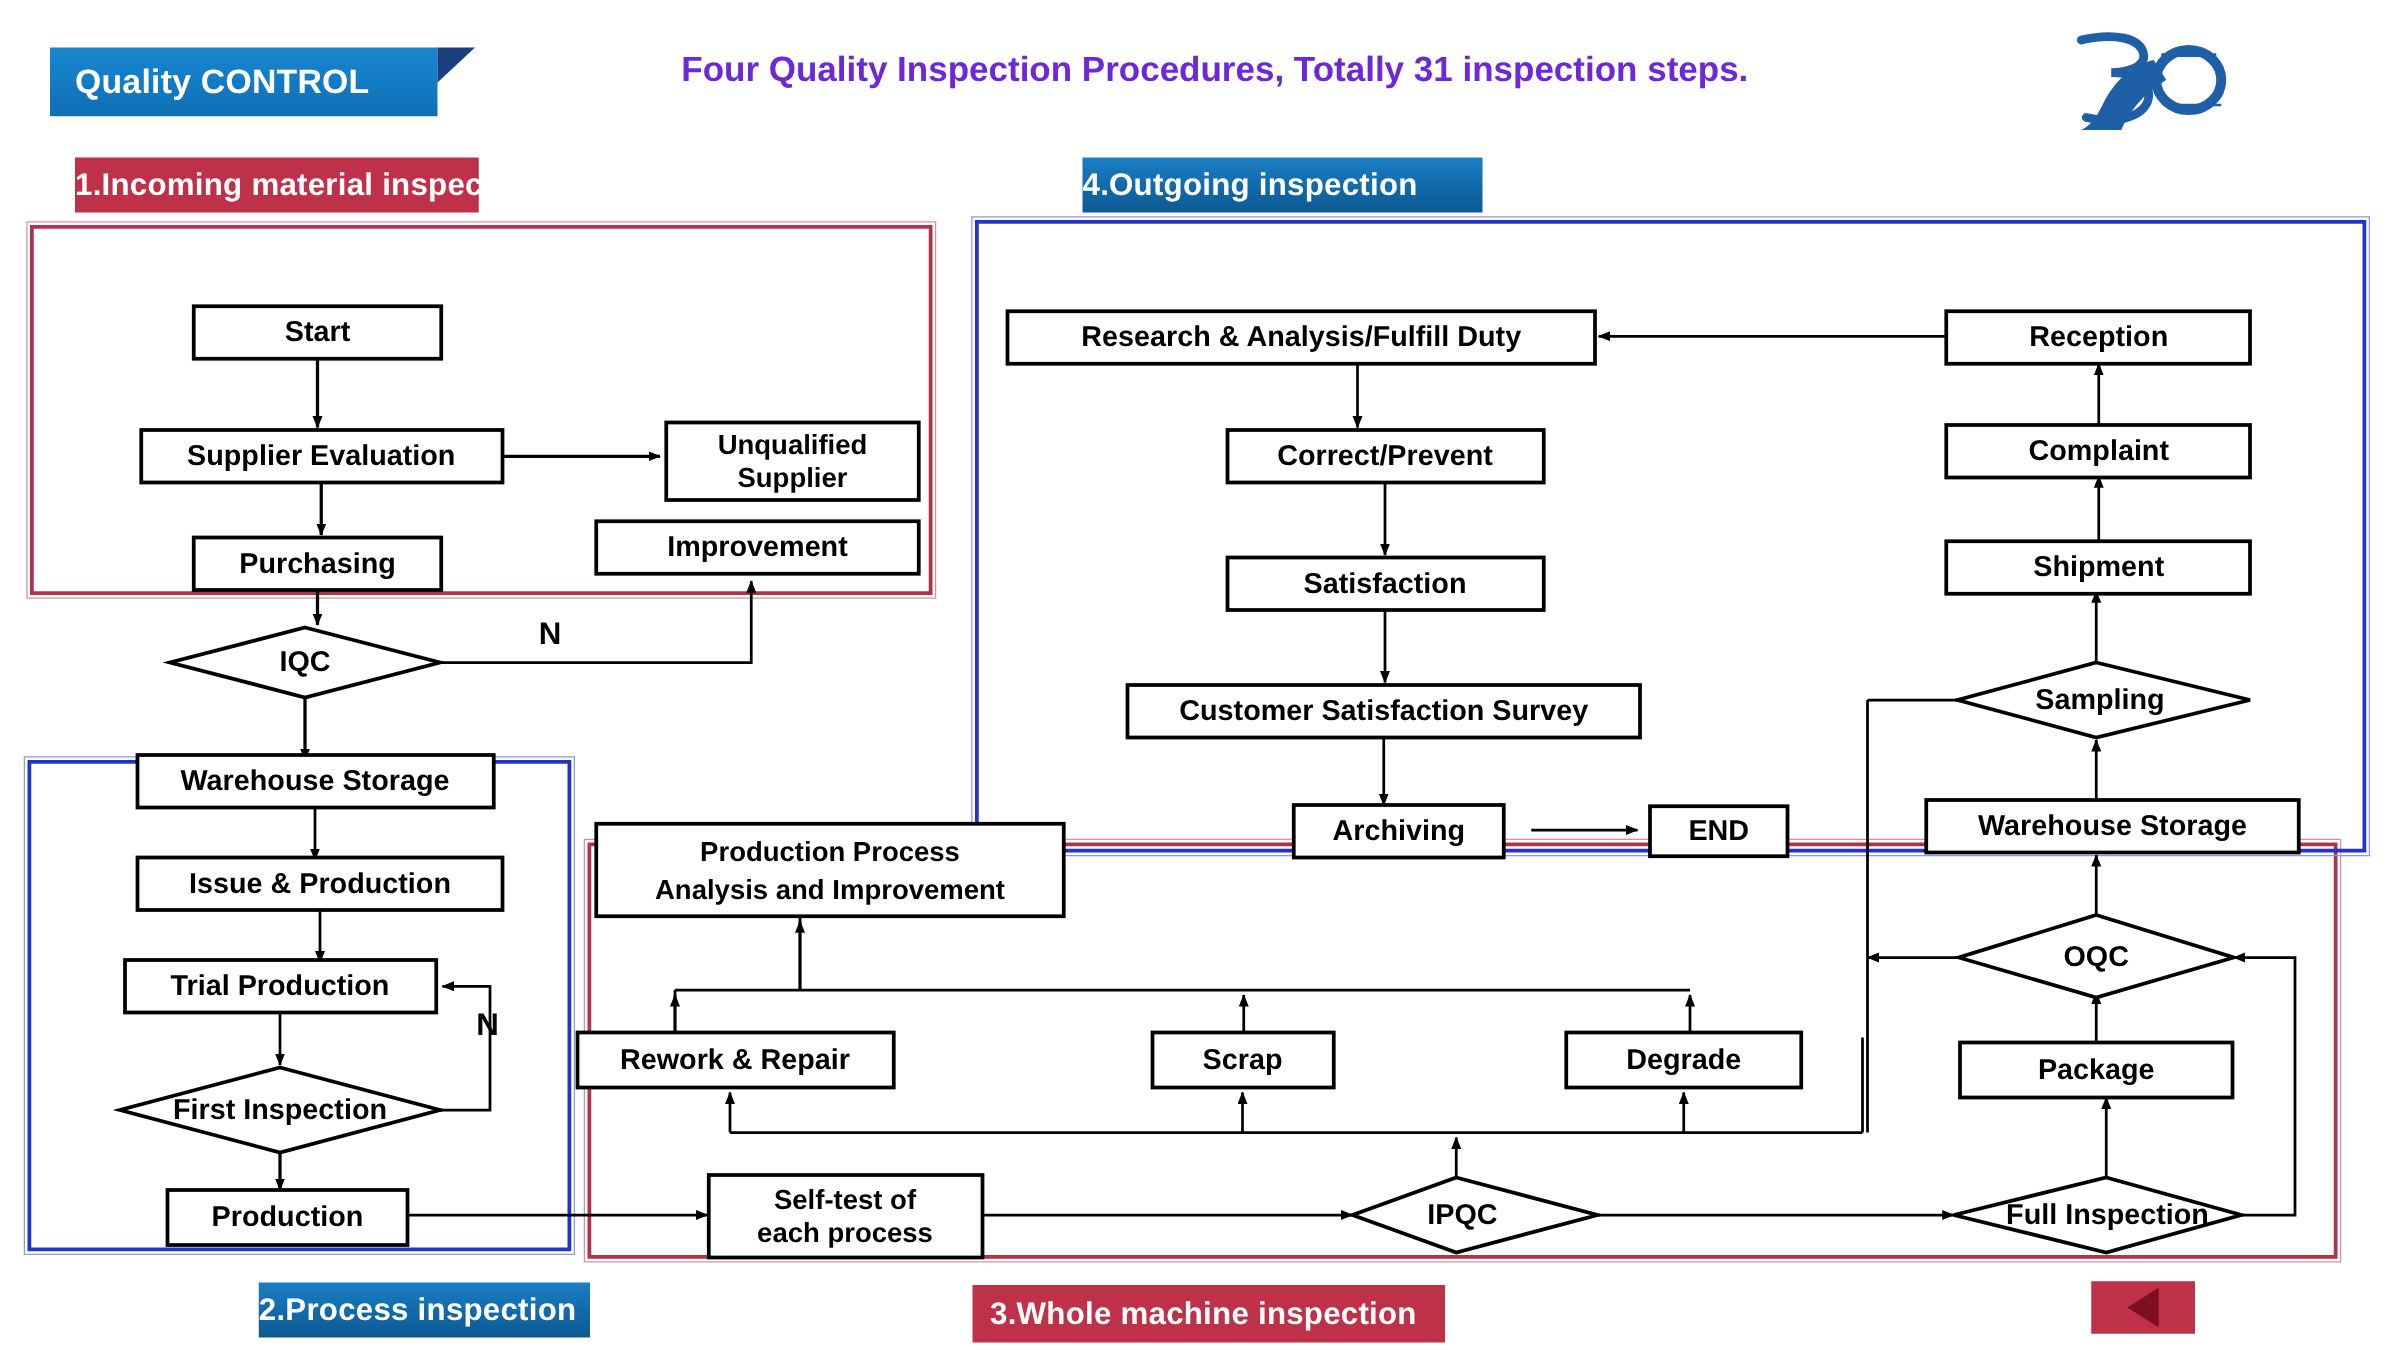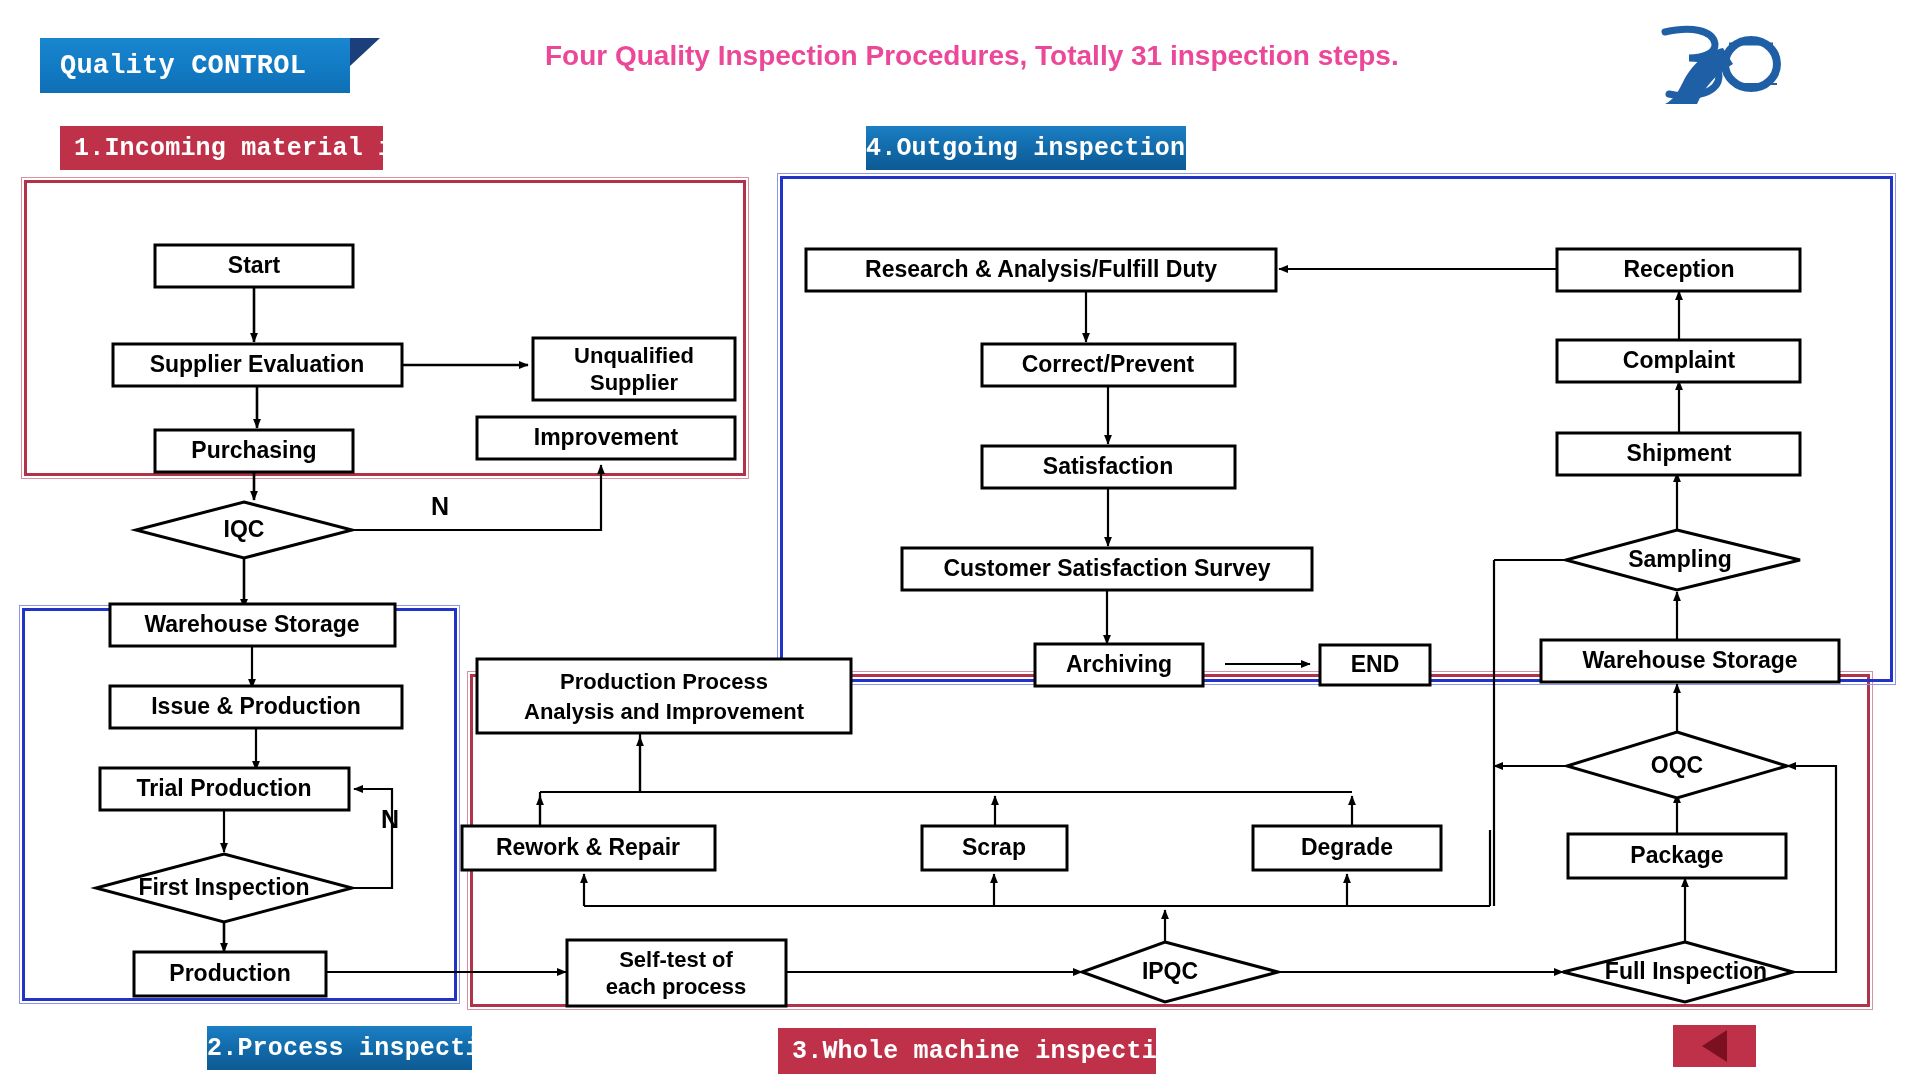--- a/index.html
+++ b/index.html
@@ -3,51 +3,51 @@
 <meta charset="utf-8">
 <style>
   html,body{margin:0;padding:0;background:#ffffff;}
   body{width:1920px;height:1080px;overflow:hidden;
        font-family:"Liberation Sans", sans-serif;color:#000;}
   #stage{position:relative;width:1920px;height:1080px;background:#fff;}
 
   
   .banner{position:absolute;display:flex;align-items:center;
           font-weight:bold;color:#fff;letter-spacing:.2px;
-          white-space:nowrap;font-family:Liberation Mono, monospace;}
+          white-space:nowrap;}
   .banner span{display:block;}
 
   .qc-banner{left:40px;top:38px;width:310px;height:55px;
              background:linear-gradient(180deg,#1986d0 0%,#1179c2 60%,#0f6fb4 100%);
              padding-left:20px;font-size:27px;box-sizing:border-box;}
   .qc-arrow{position:absolute;left:350px;top:38px;width:0;height:0;
             border-top:28px solid #1b3f7a;border-bottom:27px solid transparent;
             border-right:30px solid transparent;}
 
   .b-red{background:#bf3049;}
   .b-blue{background:linear-gradient(180deg,#1b7fc4 0%,#1169a8 55%,#0d5a93 100%);}
 
-  .sec1-banner{left:60px;top:126px;width:323px;height:44px;padding-left:14px;font-size:25px;box-sizing:border-box;}
+  .sec1-banner{left:60px;top:126px;width:323px;height:44px;font-size:25px;box-sizing:border-box;}
   .sec4-banner{left:866px;top:126px;width:320px;height:44px;padding-left:0;font-size:25px;box-sizing:border-box;}
   .sec2-banner{left:207px;top:1026px;width:265px;height:44px;font-size:25px;box-sizing:border-box;}
   .sec3-banner{left:778px;top:1028px;width:378px;height:46px;padding-left:14px;font-size:25px;box-sizing:border-box;}
 
   
   .frame{position:absolute;box-sizing:border-box;background:transparent;}
   .frame-red{border:3px solid #b0334a;outline:1px solid #d8919f;outline-offset:2px;}
   .frame-blue{border:3px solid #2233c9;outline:1px solid #8d96e8;outline-offset:2px;}
 
   .sec1-frame{left:24px;top:180px;width:722px;height:296px;}
   .sec2-frame{left:22px;top:608px;width:435px;height:393px;}
   .sec3-frame{left:470px;top:674px;width:1400px;height:333px;}
   .sec4-frame{left:780px;top:176px;width:1113px;height:506px;}
 
   
   .deck-title{position:absolute;left:545px;top:40px;font-size:28px;
-              font-weight:bold;color:#ec4899;white-space:nowrap;}
+              font-weight:bold;color:#6d28d9;white-space:nowrap;}
 
   
   .logo{position:absolute;left:1645px;top:18px;width:230px;height:88px;}
 
   
   .nav-back{position:absolute;left:1673px;top:1025px;width:83px;height:42px;
             background:#bf3049;display:flex;align-items:center;justify-content:center;}
   .nav-back .tri{width:0;height:0;border-top:16px solid transparent;
                  border-bottom:16px solid transparent;border-right:25px solid #7d1020;}
 

